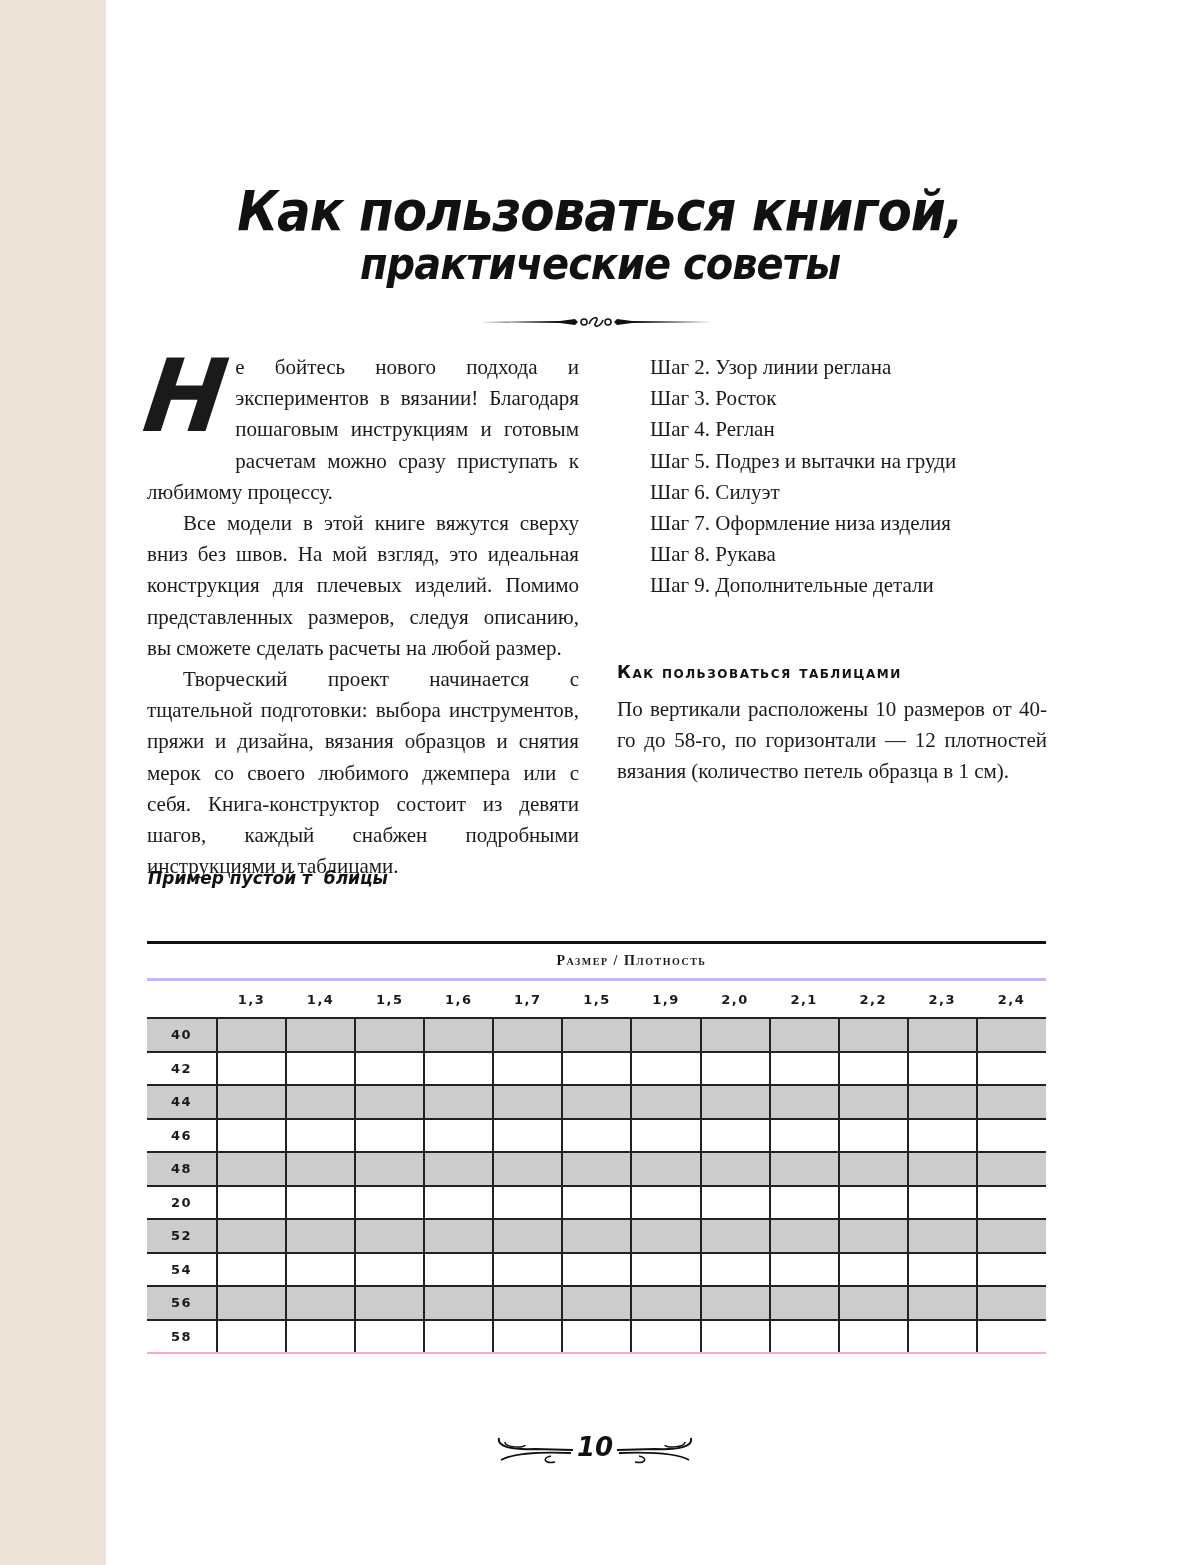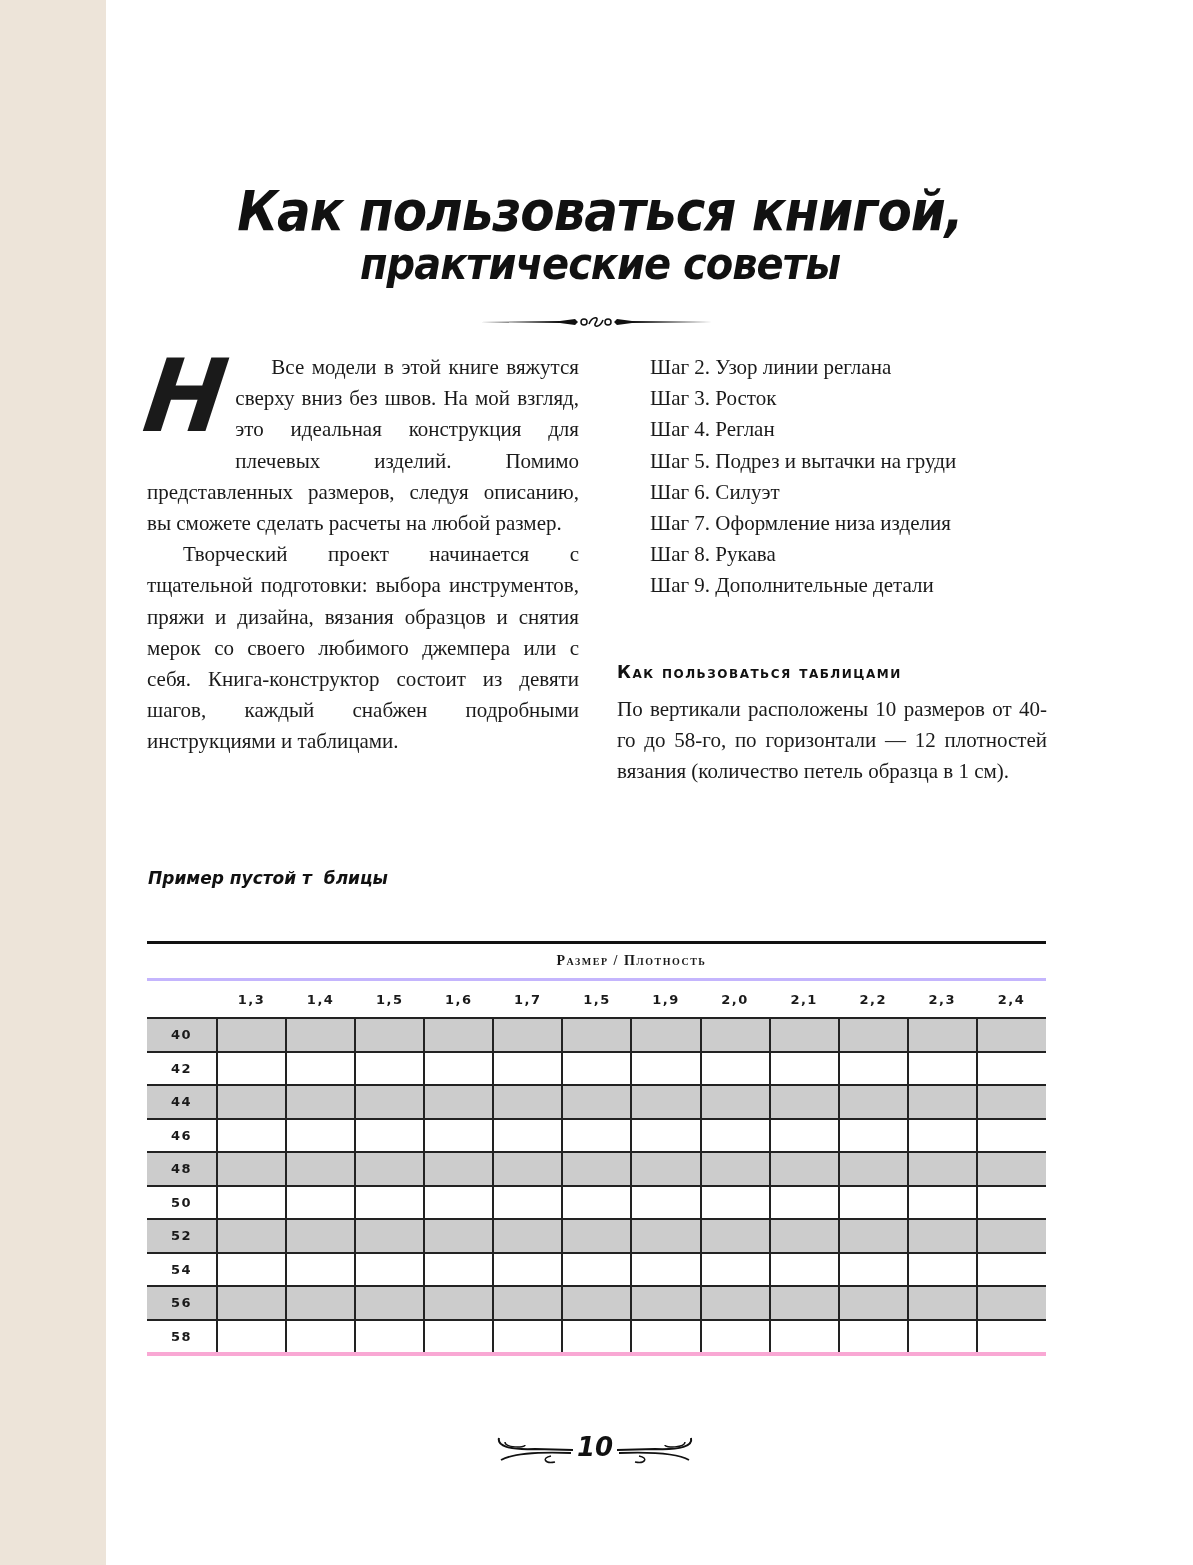--- a/index.html
+++ b/index.html
@@ -62,21 +62,21 @@
   table.grid th, table.grid td { padding: 0; text-align: center; }
   .hdr-top th {
     border-top: 3px solid #111; border-bottom: 3px solid #c4b5fd;
     height: 34px; font-weight: bold; font-variant: small-caps; font-size: 14px; font-family: Liberation Serif, serif;
   }
   .hdr-cols th { height: 36px; font-weight: bold; border-bottom: 2px solid #222; }
   tbody td { height: 31.5px; border: 2px solid #222; border-left: 2px solid #222; }
   tbody tr td:first-child { border-left: none; font-weight: bold; text-align: center; padding-left: 0; }
   tbody tr td:last-child { border-right: none; }
   tbody tr.shaded td { background: #cccccc; }
-  tbody tr:last-child td { border-bottom: 4px solid #f9a8d4; }
+  tbody tr:last-child td { border-bottom: 2px solid #f9a8d4; }
 
   .folio { position: absolute; left: 495px; top: 1430px; width: 200px; height: 40px; }
   .folio-num {
     position: absolute; left: 0; width: 200px; top: 2px; text-align: center;
     font-family: "DejaVu Sans", sans-serif; font-weight: bold; font-style: italic; font-size: 26px; color: #111;
   }
   .folio svg { position: absolute; top: 4px; }
 </style>
 </head>
 <body>
@@ -89,20 +89,21 @@
 <svg class="divider" viewBox="0 0 232 20">
   <path d="M0 10 L80 9 L95 7 L98 10 L95 13 L80 11 Z" fill="#111"></path>
   <path d="M232 10 L152 9 L137 7 L134 10 L137 13 L152 11 Z" fill="#111"></path>
   <circle cx="104" cy="10" r="3" fill="none" stroke="#111" stroke-width="1.5"></circle>
   <circle cx="128" cy="10" r="3" fill="none" stroke="#111" stroke-width="1.5"></circle>
   <path d="M109 12 C112 4, 120 4, 116 10 C112 16, 120 16, 123 8" fill="none" stroke="#111" stroke-width="1.6"></path>
 </svg>
 
 <div class="col-left">
   <span class="dropcap">Н</span>
+  <p>е бойтесь нового подхода и экспериментов в вязании! Благодаря пошаговым инструкциям и готовым расчетам можно сразу приступать к любимому процессу.</p>
   <p class="indent">Все модели в этой книге вяжутся сверху вниз без швов. На мой взгляд, это идеальная конструкция для плечевых изделий. Помимо представленных размеров, следуя описанию, вы сможете сделать расчеты на любой размер.</p>
   <p class="indent">Творческий проект начинается с тщательной подготовки: выбора инструментов, пряжи и дизайна, вязания образцов и снятия мерок со своего любимого джемпера или с себя. Книга-конструктор состоит из девяти шагов, каждый снабжен подробными инструкциями и таблицами.</p>
 </div>
 
 <div class="col-right">
   <ul class="steps">
     <li>Шаг 2. Узор линии реглана</li>
     <li>Шаг 3. Росток</li>
     <li>Шаг 4. Реглан</li>
     <li>Шаг 5. Подрез и вытачки на груди</li>
@@ -225,21 +226,21 @@
         <td></td>
         <td></td>
         <td></td>
         <td></td>
         <td></td>
         <td></td>
         <td></td>
         <td></td>
       </tr>
       <tr>
-        <td>50</td>
+        <td>20</td>
         <td></td>
         <td></td>
         <td></td>
         <td></td>
         <td></td>
         <td></td>
         <td></td>
         <td></td>
         <td></td>
         <td></td>

